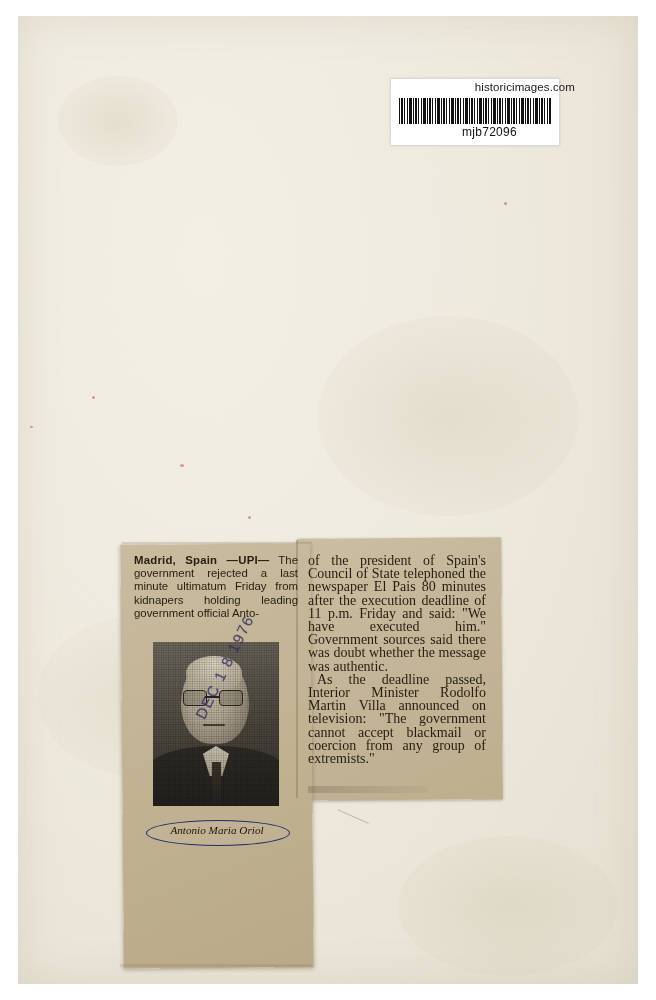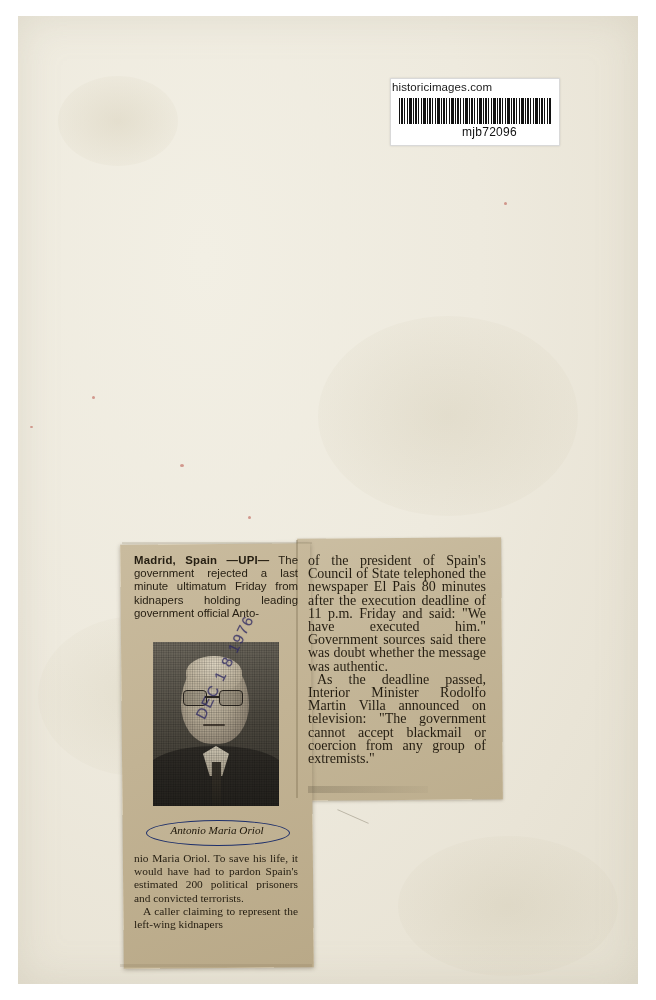--- a/index.html
+++ b/index.html
@@ -41,23 +41,23 @@
   #barcode-label {
     position: absolute;
     left: 390px; top: 78px;
     width: 168px; height: 66px;
     background: #ffffff;
     border: 1px solid #d9d9d9;
     box-shadow: 0 0 2px rgba(0,0,0,0.12);
   }
   #barcode-site {
     position: absolute;
-    left: 1px; top: 2px;
+    left: 16px; top: 2px;
     width: 168px;
-    text-align: left;
+    text-align: right;
     font-family: "Liberation Sans", sans-serif;
     font-size: 11.5px;
     color: #1a1a1a;
     letter-spacing: 0.1px;
   }
   #barcode-bars {
     position: absolute;
     left: 8px; top: 19px;
     width: 152px; height: 26px;
     background-image: repeating-linear-gradient(
@@ -322,24 +322,20 @@
       <div class="shirt"></div>
       <div class="tie"></div>
       <div class="halftone"></div>
     </div>
 
     <div id="caption-oval"></div>
     <div id="caption-text">Antonio Maria Oriol</div>
 
     <div id="date-stamp">DEC 1 8 1976</div>
 
-    <div style="position:absolute;left:34px;top:316px;width:164px;font-size:11.4px;line-height:13.2px;color:#241d11;text-align:justify;">
-      <p style="margin:0;">nio Maria Oriol. To save his life, it would have had to pardon Spain's estimated 200 political prisoners and convicted terrorists.</p>
-      <p style="margin:0;text-indent:9px;">A caller claiming to represent the left-wing kidnapers</p>
-    </div>
 
     <div id="clip-text-right">
       <p>of the president of Spain's Council of State telephoned the newspaper El Pais 80 minutes after the execution deadline of 11 p.m. Friday and said: "We have executed him." Government sources said there was doubt whether the message was authentic.</p>
       <p>As the deadline passed, Interior Minister Rodolfo Martin Villa announced on television: "The government cannot accept blackmail or coercion from any group of extremists."</p>
     </div>
 
     <div style="position:absolute;left:208px;top:250px;width:120px;height:7px;background:linear-gradient(90deg,rgba(36,29,17,0.35),rgba(36,29,17,0.05));opacity:0.5;"></div>
   </div>
 
 </div>

